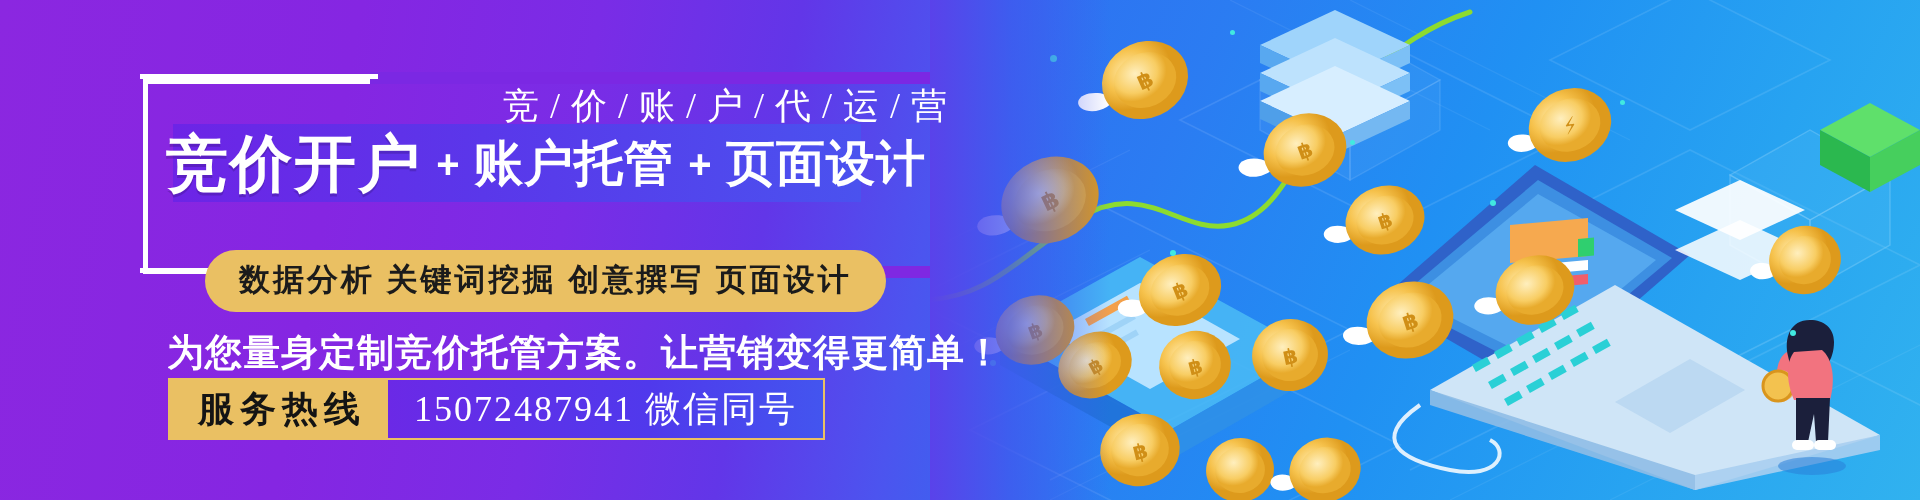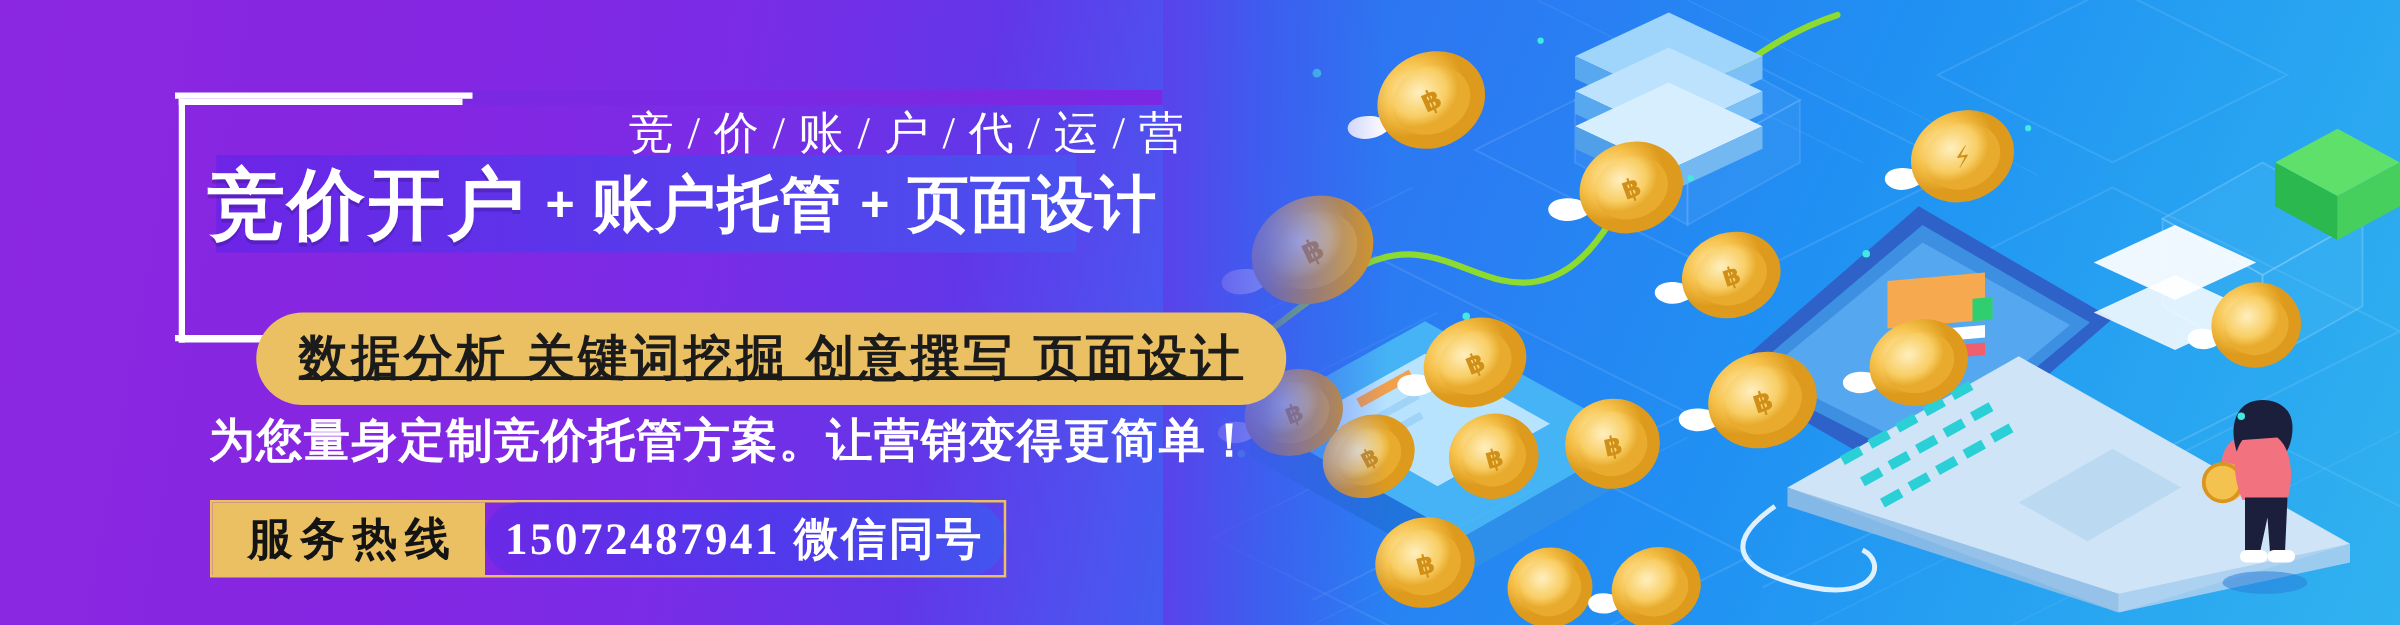--- a/index.html
+++ b/index.html
@@ -47,33 +47,33 @@
     background:linear-gradient(90deg,#6d24e6 0%,#5a37ea 45%,#4a52ef 100%);}
   .headline{position:absolute;left:166px;top:120px;width:760px;height:88px;
     display:flex;align-items:center;white-space:nowrap;justify-content:space-between;}
   .headline .big{color:#ffffff;font-size:62px;font-weight:700;letter-spacing:2px;
     text-shadow:0 3px 0 rgba(40,10,90,.25);}
   .headline .plus{color:#ffffff;font-size:40px;font-weight:700;margin:0 6px;}
   .headline .mid{color:#ffffff;font-size:49px;font-weight:700;letter-spacing:1px;}
 
   .pill{position:absolute;left:205px;top:250px;
     padding:9px 34px 11px;border-radius:40px;background:#eac063;
-    color:#1b1b1b;font-size:39px;font-weight:700;letter-spacing:3px;white-space:nowrap;text-decoration:underline;}
+    color:#1b1b1b;font-size:31px;font-weight:700;letter-spacing:3px;white-space:nowrap;}
 
   .desc{position:absolute;left:145px;top:328px;width:840px;
     color:#ffffff;font-size:37px;font-weight:700;letter-spacing:1px;white-space:nowrap;margin-left:22px;}
 
-  .hotline{position:absolute;left:168px;top:400px;display:flex;height:62px;
+  .hotline{position:absolute;left:168px;top:378px;display:flex;height:62px;
     border:2px solid #eac063;}
   .hotline .label{background:#eac063;color:#141414;font-size:36px;font-weight:700;
     letter-spacing:6px;padding:0 22px 0 28px;display:flex;align-items:center;}
   .hotline .number{background:linear-gradient(90deg,#6b29e6 0%,#5039ec 60%,#4355ef 100%);
-    color:#ffffff;font-size:36px;font-weight:700;letter-spacing:2px;
-    padding:0 16px;display:flex;align-items:center;white-space:nowrap;
-    font-family:"Liberation Serif","DejaVu Serif",serif;border-radius:27px;}
+    color:#ffffff;font-size:36px;font-weight:400;letter-spacing:2px;
+    padding:0 26px;display:flex;align-items:center;white-space:nowrap;
+    font-family:"Liberation Serif","DejaVu Serif",serif;}
 
   .dot{position:absolute;border-radius:50%;background:#41e9e0;}
 </style>
 </head>
 <body>
 
 <div class="banner">
 
   <div class="art">
     <div class="art-bg"></div>

